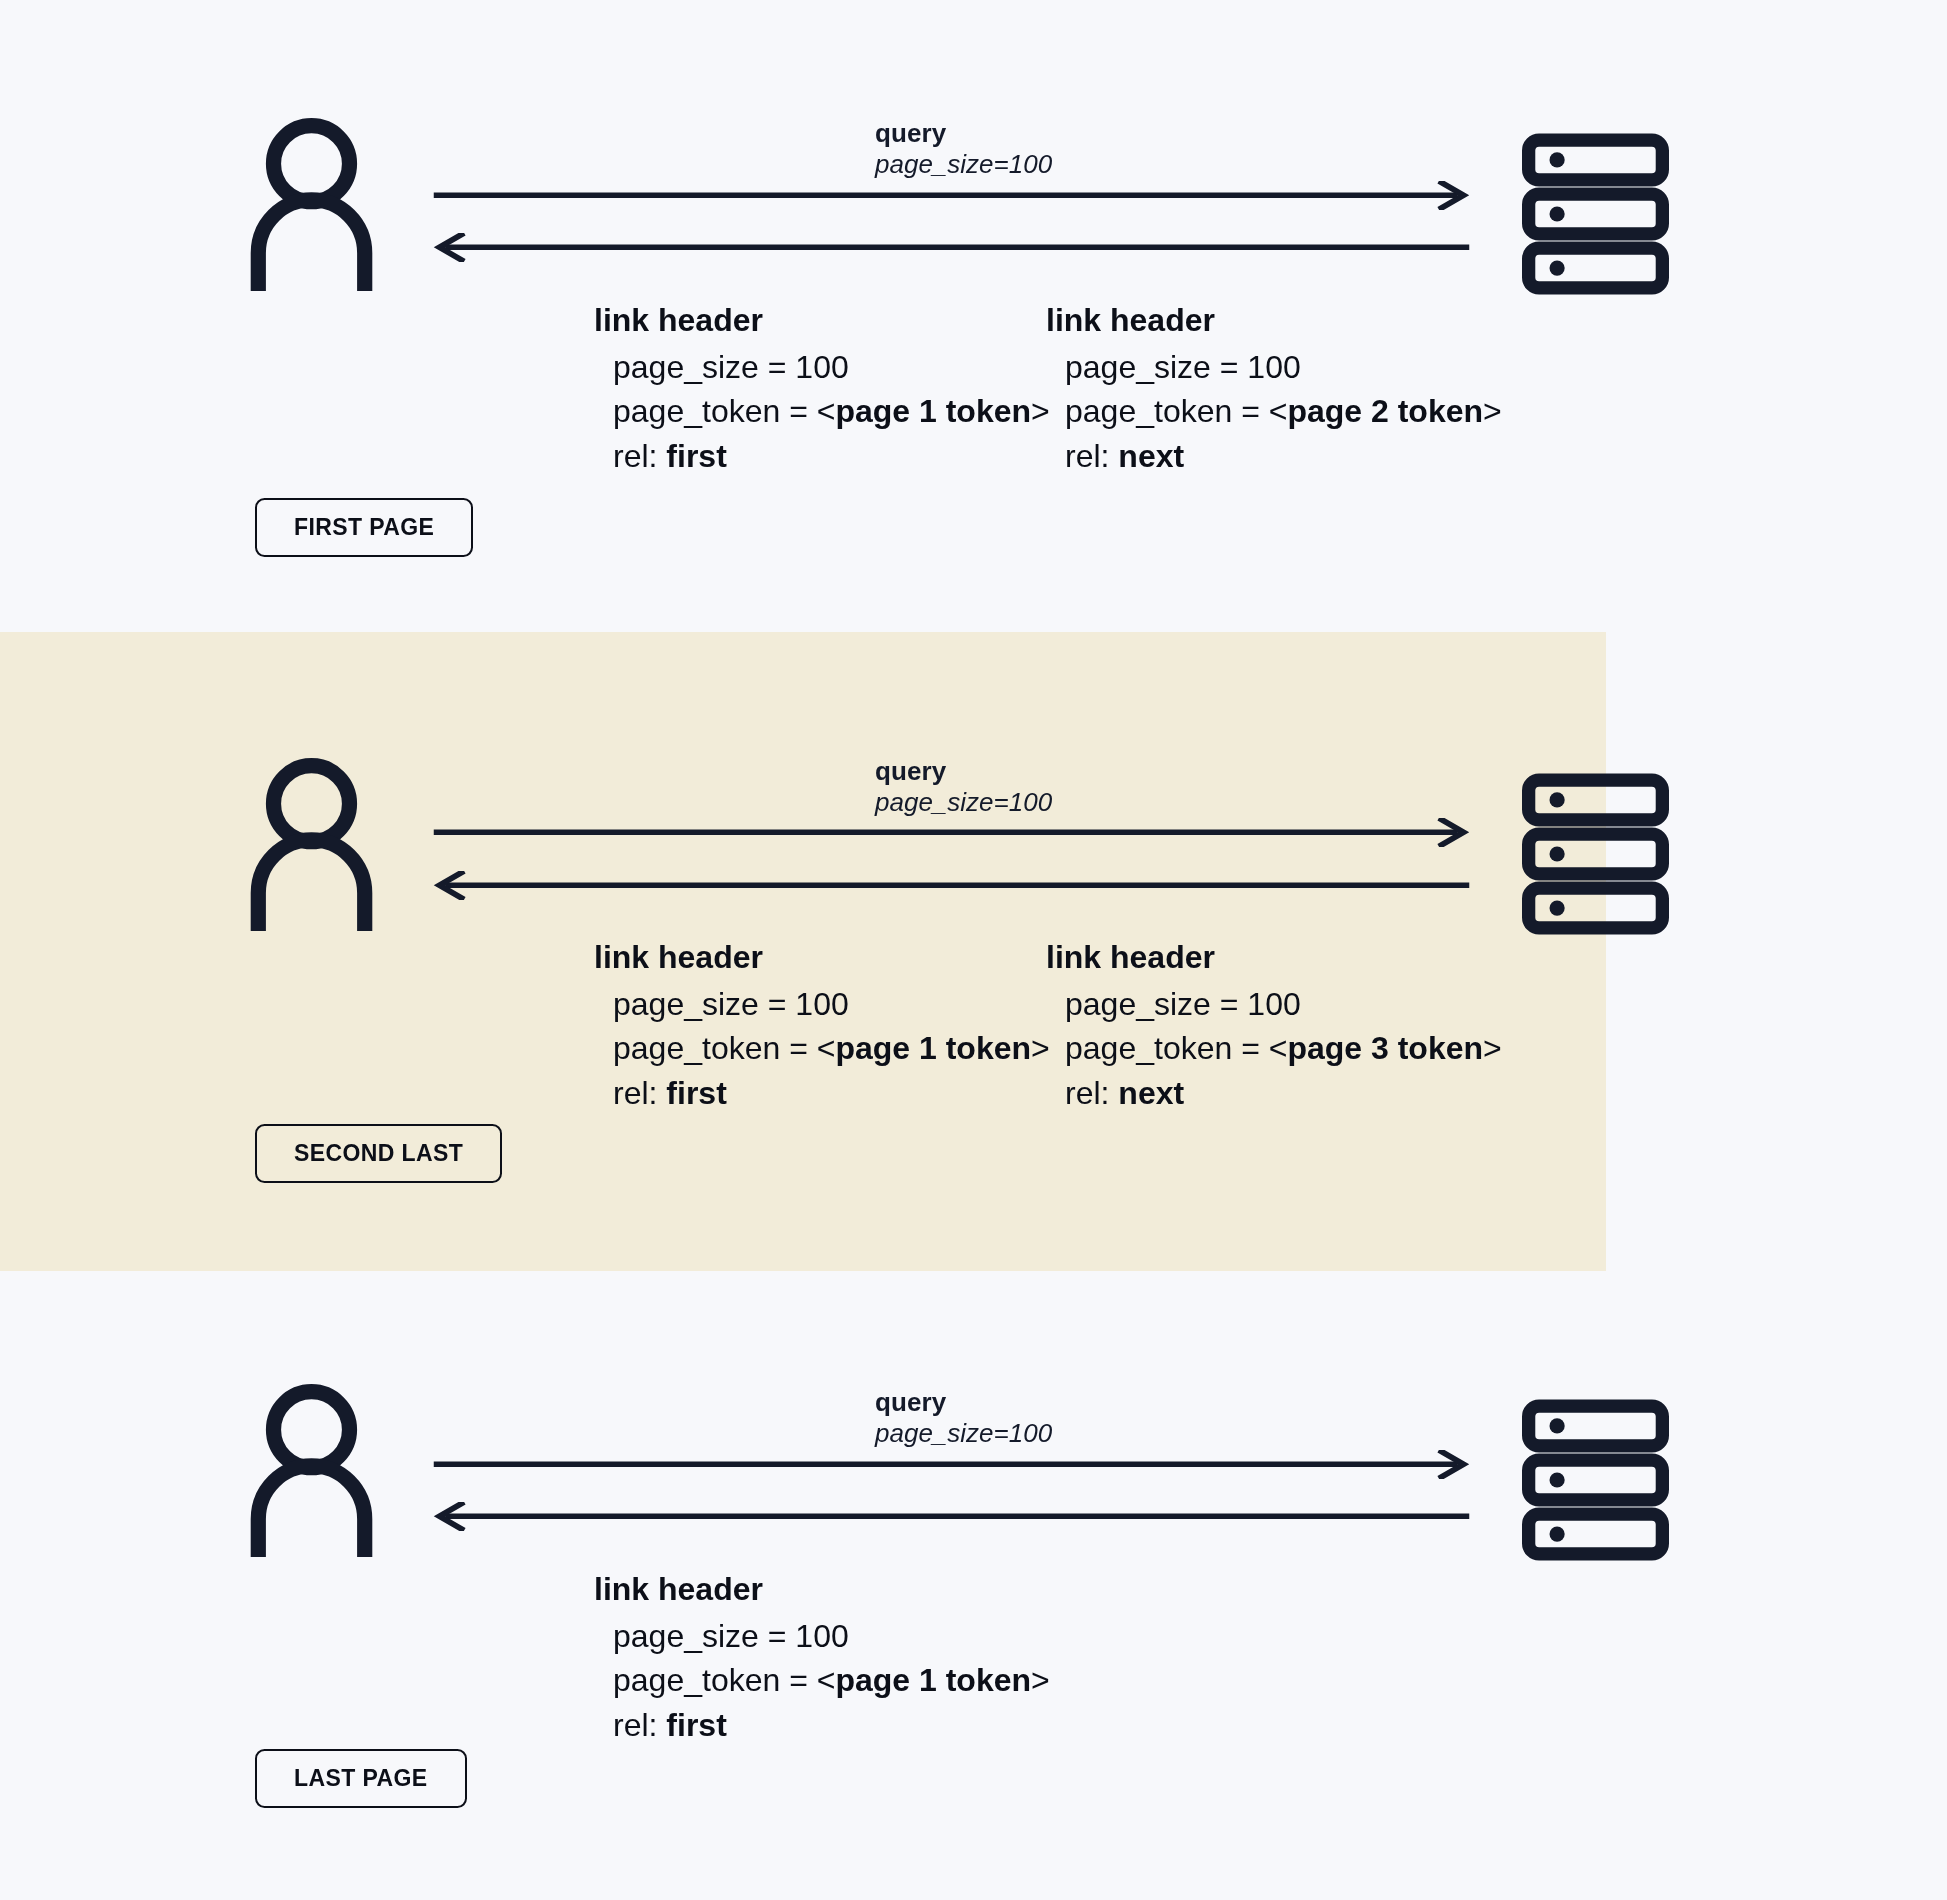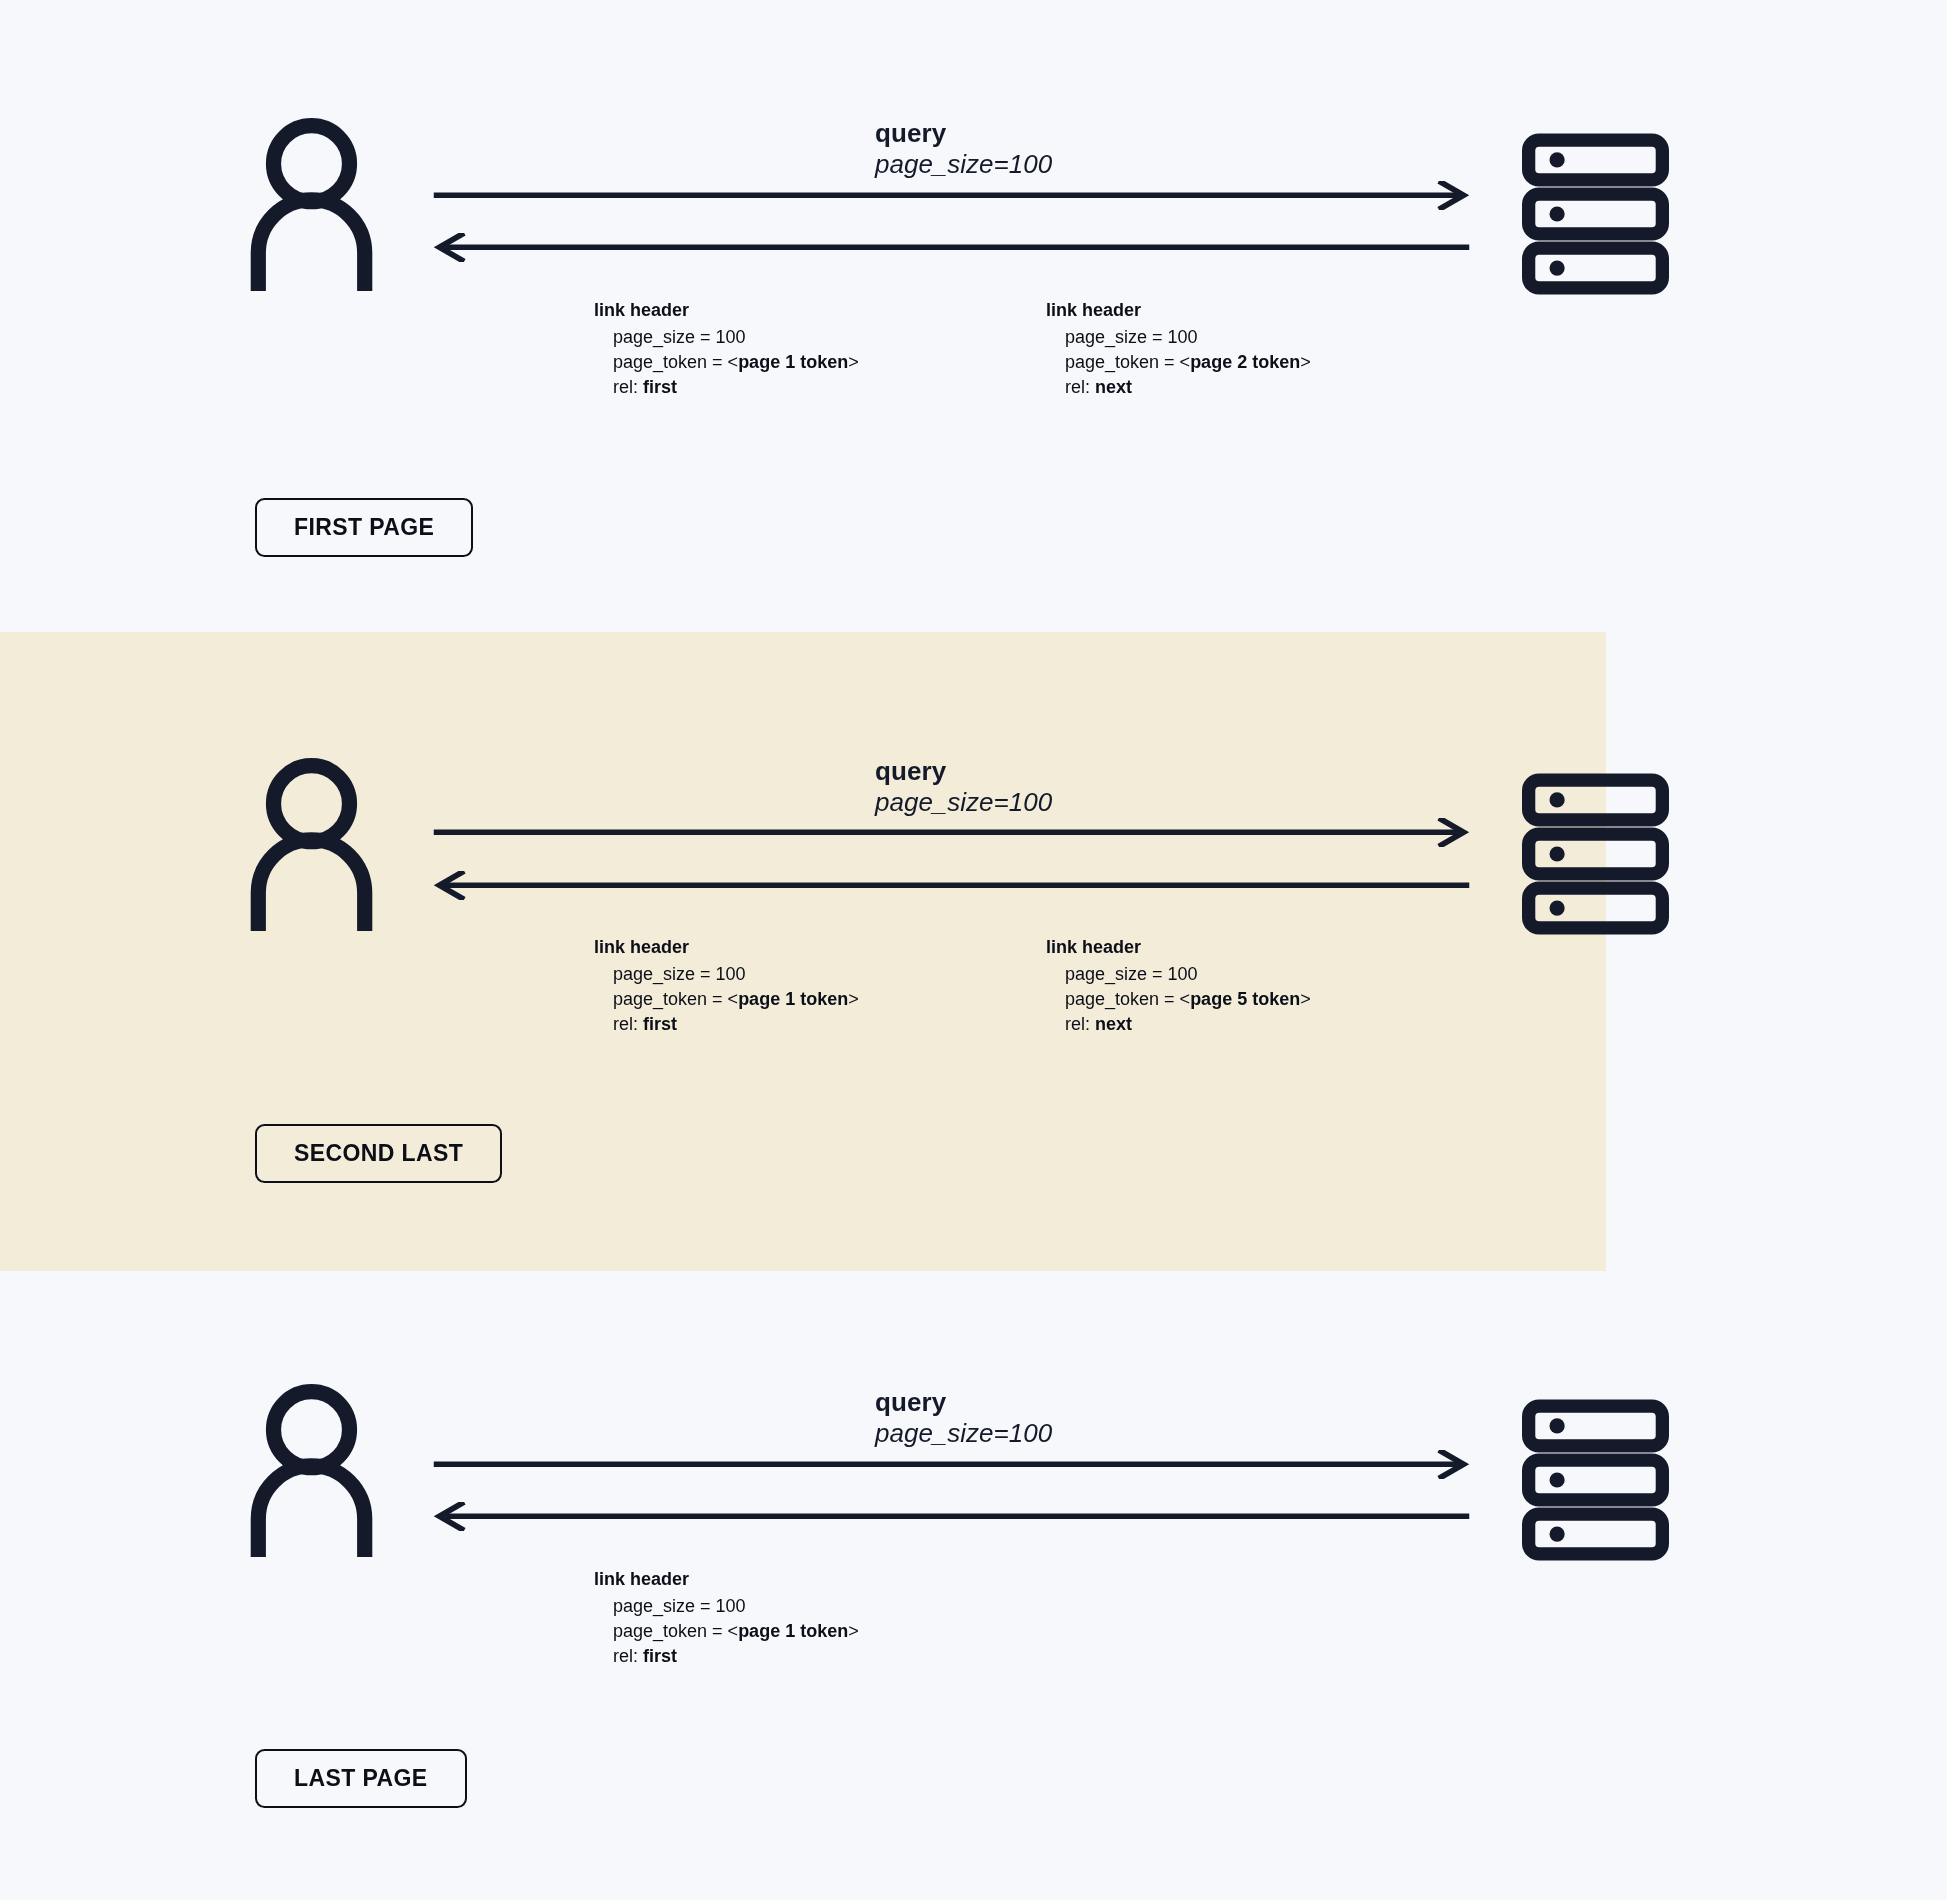--- a/index.html
+++ b/index.html
@@ -27,21 +27,21 @@
   
   .arrow{position:absolute;}
   .arrow svg{display:block;}
 
   
   .query-label{position:absolute;line-height:1.18;}
   .query-label .q-title{font-weight:bold;font-size:26px;color:#141a2a;letter-spacing:0.1px;}
   .query-label .q-sub{font-size:26px;color:#141a2a;font-weight:400;font-style:italic;}
 
   
-  .lh{position:absolute;line-height:1.40;font-size:18px;color:#0c0f18;white-space:nowrap;}
+  .lh{position:absolute;line-height:1.40;font-size:32px;color:#0c0f18;white-space:nowrap;}
   .lh .lh-title{font-weight:bold;display:block;margin-bottom:1.9px;}
   .lh .lh-row{display:block;font-weight:400;margin-left:19px;}
   .lh b{font-weight:bold;}
 
   
   .badge{
     position:absolute;
     border:2.9px solid #0c0f18;
     border-radius:9.5px;
     background:transparent;
@@ -149,21 +149,21 @@
     <div class="lh" style="left:594px;top:303px;">
       <span class="lh-title">link header</span>
       <span class="lh-row">page_size = 100</span>
       <span class="lh-row"><span>page_token = &lt;</span><b>page 1 token</b><span>&gt;</span></span>
       <span class="lh-row"><span>rel: </span><b>first</b></span>
     </div>
 
     <div class="lh" style="left:1046px;top:303px;">
       <span class="lh-title">link header</span>
       <span class="lh-row">page_size = 100</span>
-      <span class="lh-row"><span>page_token = &lt;</span><b>page 5 token</b><span>&gt;</span></span>
+      <span class="lh-row"><span>page_token = &lt;</span><b>page 3 token</b><span>&gt;</span></span>
       <span class="lh-row"><span>rel: </span><b>next</b></span>
     </div>
 
     <div class="badge" style="left:255px;top:492px;">SECOND LAST</div>
 
     <div class="server" style="left:1522px;top:141px;">
       <svg width="147" height="162" viewBox="0 0 155 170">
         <g fill="none" stroke="#141a2a" stroke-width="14">
           <rect x="7" y="7" width="141" height="42" rx="11"></rect>
           <rect x="7" y="64" width="141" height="42" rx="11"></rect>

